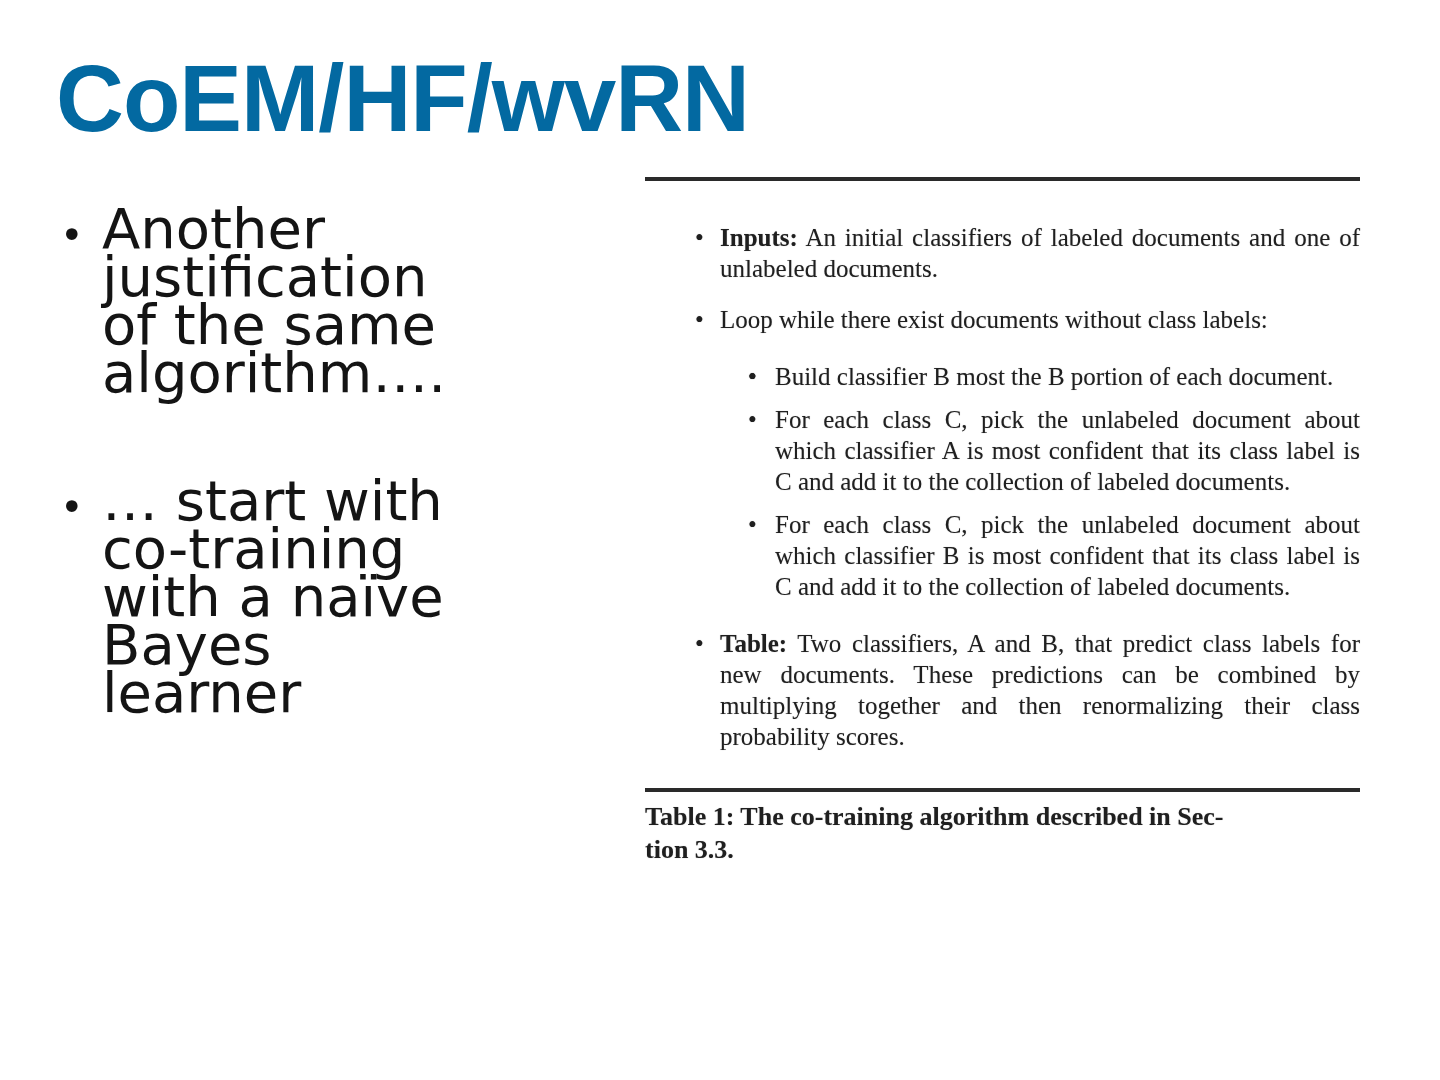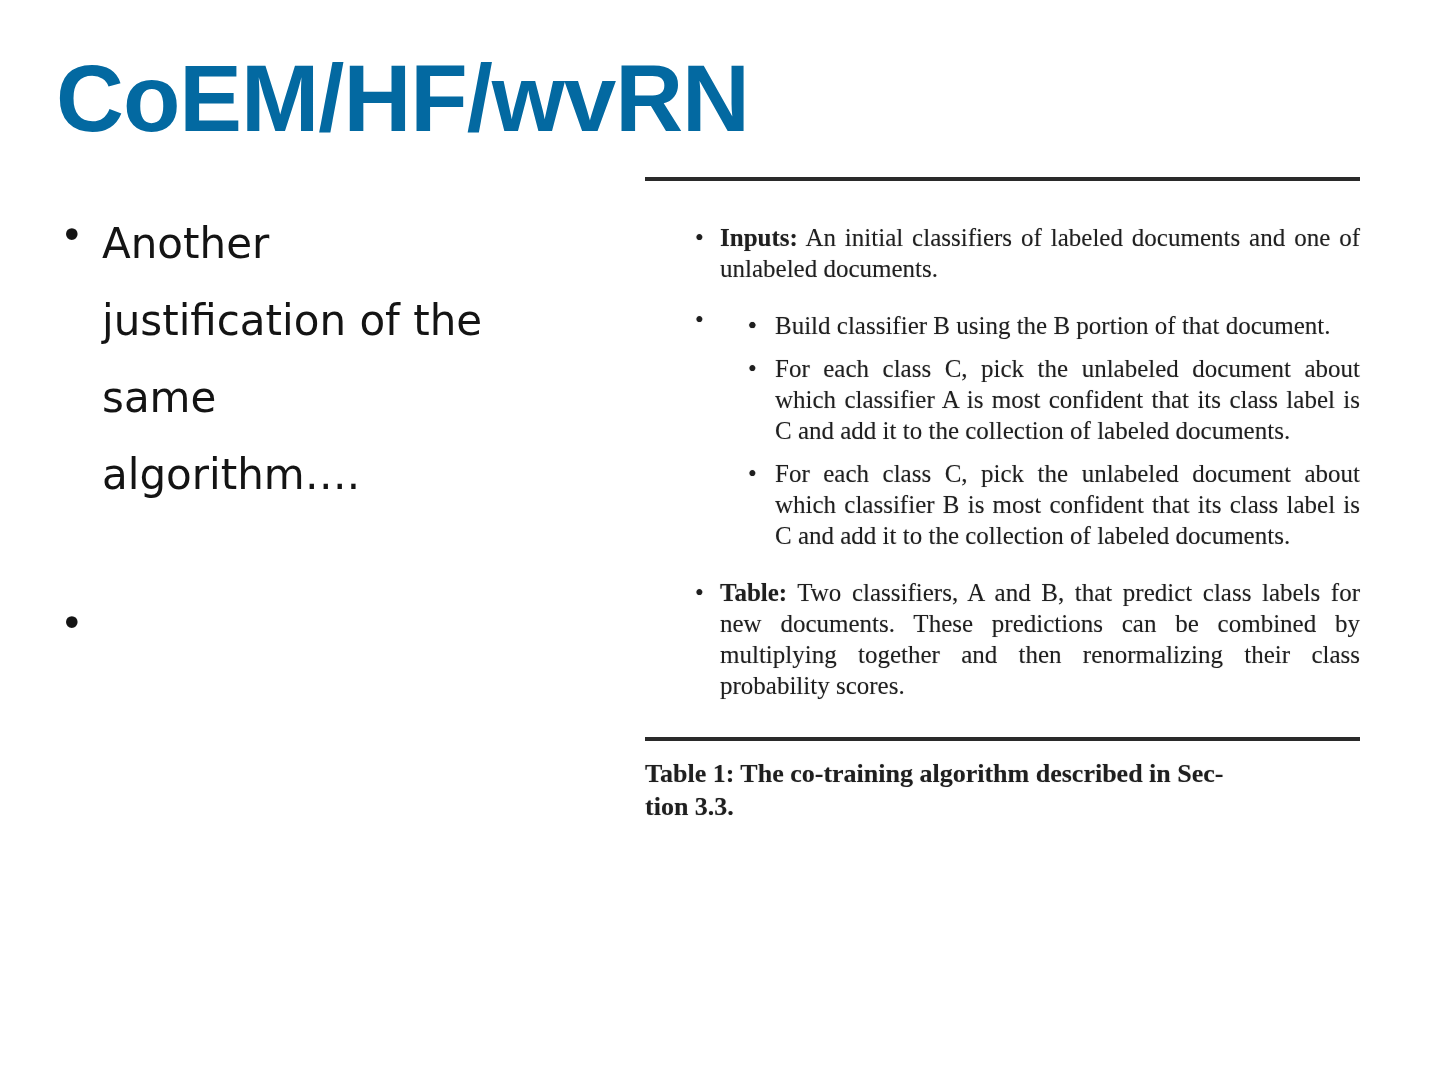--- a/index.html
+++ b/index.html
@@ -31,22 +31,22 @@
   }
   .bullet-list .marker {
     width: 42px;
     flex: 0 0 42px;
     font-size: 40px;
     line-height: 60px;
     color: #141414;
   }
   .bullet-list .btext {
     width: 385px;
-    font-size: 42px;
-    line-height: 77px;
+    font-size: 56px;
+    line-height: 48px;
   }
 
   
   .figure-panel {
     position: absolute;
     left: 645px; top: 177px;
     width: 715px;
     font-family: "Liberation Serif", serif;
     color: #1f1f1f;
   }
@@ -74,21 +74,21 @@
     line-height: 31px;
   }
   .fig-item.l1 .fmarker { left: 50px; }
   .fig-item.l2 .fmarker { left: 103px; }
   .fig-item .prefix { font-weight: 700; }
   .mb-md { margin-bottom: 20px; }
   .mb-lg { margin-bottom: 26px; }
   .mb-sm { margin-bottom: 12px; }
 
   .figure-caption {
-    margin-top: 16px;
+    margin-top: 8px;
     width: 715px;
     font-size: 26px;
     font-weight: 700;
     line-height: 33px;
     white-space: pre-line;
     text-align: left;
     text-shadow: 0 0 1px rgba(40,40,40,0.35);
   }
 </style>
 </head>
@@ -96,42 +96,43 @@
 
 <h1 class="slide-title">CoEM/HF/wvRN</h1>
 
 <ul class="bullet-list">
   <li>
     <span class="marker">•</span>
     <span class="btext">Another justification of the same algorithm….</span>
   </li>
   <li>
     <span class="marker">•</span>
+    <span class="btext">… start with co-training with a naïve Bayes learner</span>
   </li>
 </ul>
 
 <div class="figure-panel">
   <div class="rule"></div>
 
   <div class="figure-body">
 
     <div class="fig-item l1 mb-md">
       <span class="fmarker">•</span><span class="prefix">Inputs:</span><span> An initial classifiers of labeled documents and one of unlabeled documents.</span>
     </div>
 
     <div class="fig-item l1 mb-lg">
-      <span class="fmarker">•</span>
+      <span class="fmarker">•</span><span>Loop while there exist documents without class labels:</span>
     </div>
 
     <div class="fig-item l2 mb-sm">
       <span class="fmarker">•</span>
     </div>
 
     <div class="fig-item l2 mb-sm">
-      <span class="fmarker">•</span><span>Build classifier B using the B portion of that doc­ument.</span>
+      <span class="fmarker">•</span><span>Build classifier B most the B portion of each doc­ument.</span>
     </div>
 
     <div class="fig-item l2 mb-sm">
       <span class="fmarker">•</span><span>For each class C, pick the unlabeled document about which classifier A is most confident that its class label is C and add it to the collection of labeled documents.</span>
     </div>
 
     <div class="fig-item l2 mb-lg">
       <span class="fmarker">•</span><span>For each class C, pick the unlabeled document about which classifier B is most confident that its class label is C and add it to the collection of labeled documents.</span>
     </div>
 

